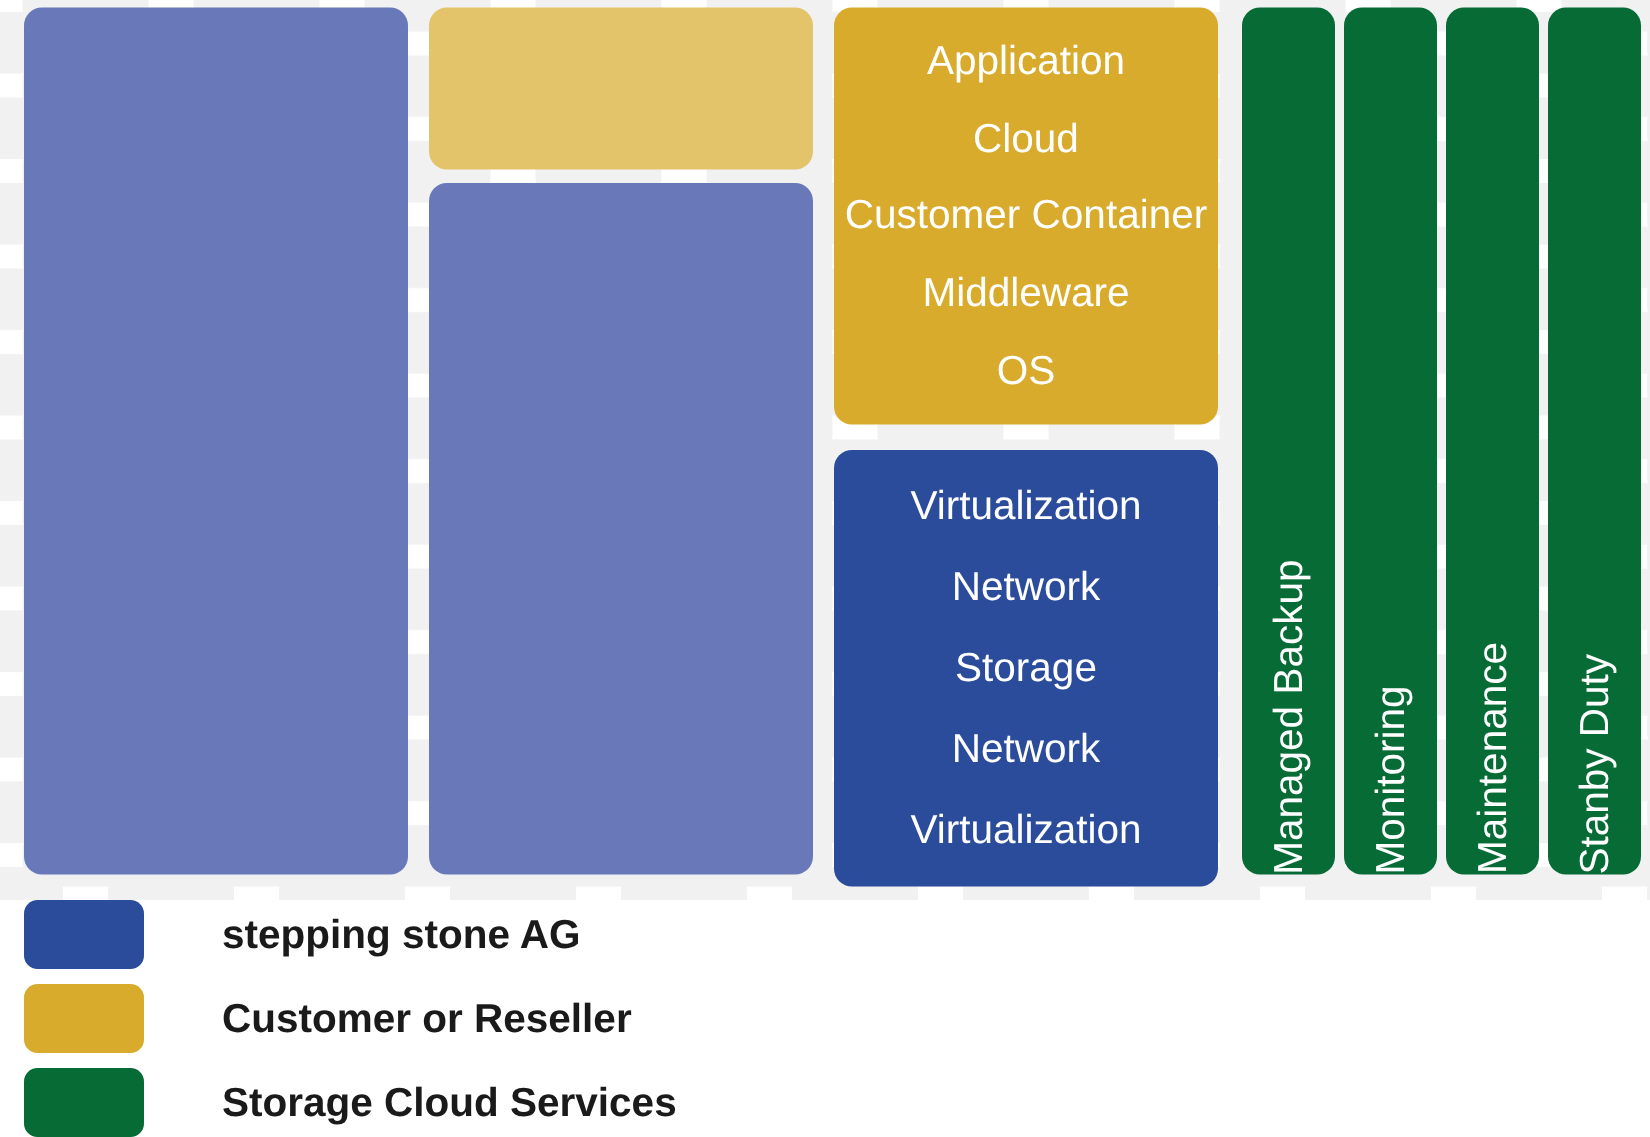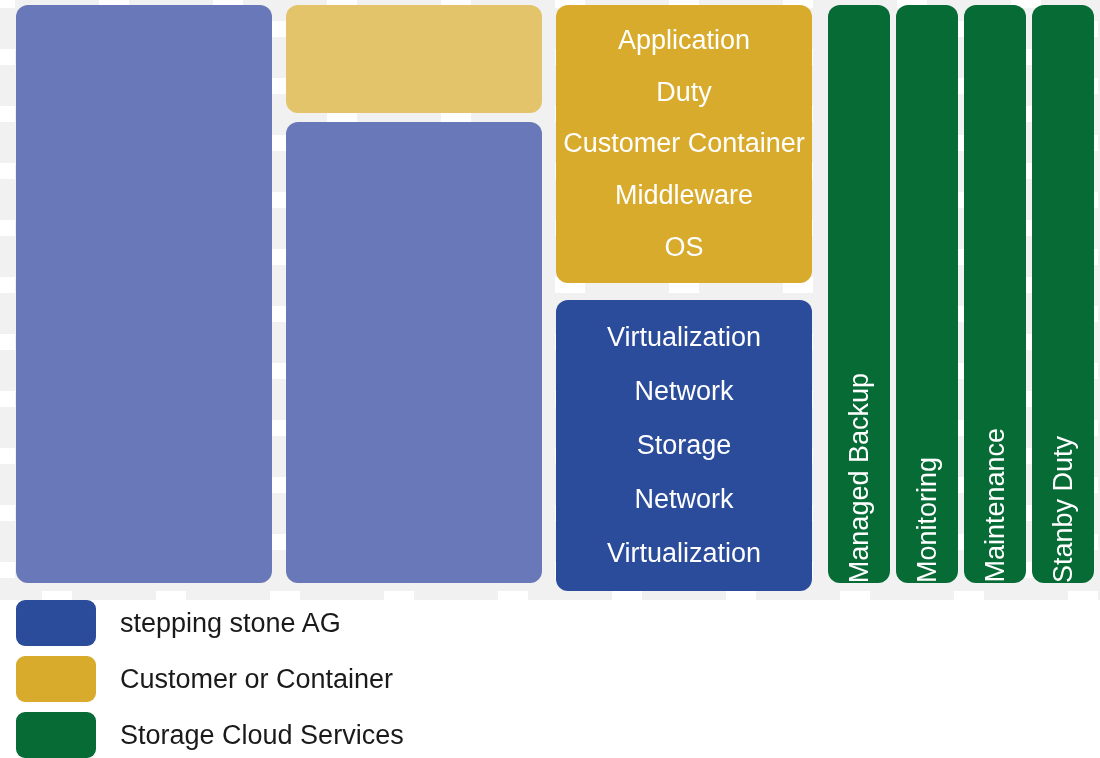--- a/index.html
+++ b/index.html
@@ -101,25 +101,26 @@
   }
 
   .legend-swatch {
     width: 80px;
     height: 46px;
     border-radius: 9px;
     flex: 0 0 auto;
   }
 
   .legend-text {
-    margin-left: 24px;
+    margin-left: 52px;
     font-size: 27px;
     color: #1a1a1a;
     white-space: nowrap;
     font-family: "Liberation Sans", sans-serif;
+    font-weight: bold;
   }
 </style>
 </head>
 <body>
 
 <div id="diagram">
 
   <svg class="bg-pattern" width="1100" height="758" viewBox="0 0 1100 758" aria-hidden="true">
     <defs>
       <pattern id="wmpat" x="0" y="0" width="114" height="57" patternUnits="userSpaceOnUse">
@@ -138,21 +139,21 @@
     <div class="seg" style="left:16px; top:5px; width:256px; height:578px; background:#6878B8;">
     </div>
 
     <div class="seg" style="left:286px; top:5px; width:256px; height:108px; background:#E3C46A;">
     </div>
     <div class="seg" style="left:286px; top:122px; width:256px; height:461px; background:#6878B8;">
     </div>
 
     <div class="seg" style="left:556px; top:5px; width:256px; height:278px; background:#D9AB2C;">
       <div class="seg-label">Application</div>
-      <div class="seg-label">Duty</div>
+      <div class="seg-label">Cloud</div>
       <div class="seg-label">Customer Container</div>
       <div class="seg-label">Middleware</div>
       <div class="seg-label">OS</div>
     </div>
 
     <div class="seg" style="left:556px; top:300px; width:256px; height:291px; background:#2B4B9B;">
       <div class="seg-label">Virtualization</div>
       <div class="seg-label">Network</div>
       <div class="seg-label">Storage</div>
       <div class="seg-label">Network</div>
@@ -179,21 +180,21 @@
 
   <div class="legend">
 
     <div class="legend-row" style="top:8px;">
       <div class="legend-swatch" style="background:#2B4B9B;"></div>
       <div class="legend-text">stepping stone AG</div>
     </div>
 
     <div class="legend-row" style="top:64px;">
       <div class="legend-swatch" style="background:#D9AB2C;"></div>
-      <div class="legend-text">Customer or Container</div>
+      <div class="legend-text">Customer or Reseller</div>
     </div>
 
     <div class="legend-row" style="top:120px;">
       <div class="legend-swatch" style="background:#076B36;"></div>
       <div class="legend-text">Storage Cloud Services</div>
     </div>
 
   </div>
 
 </div>

